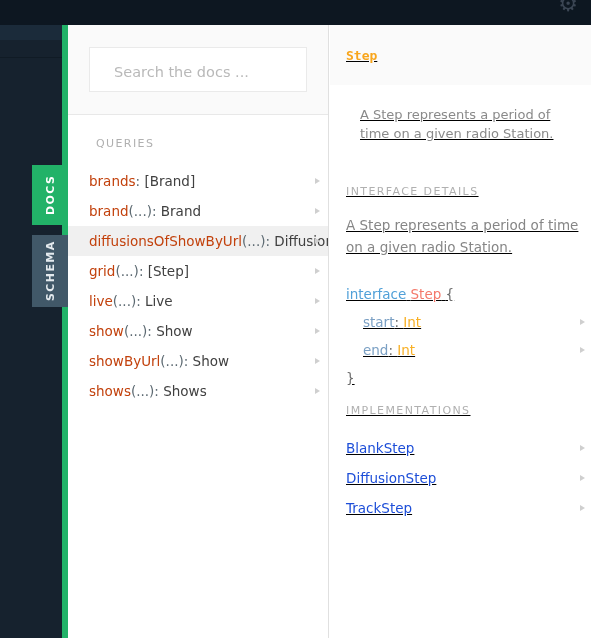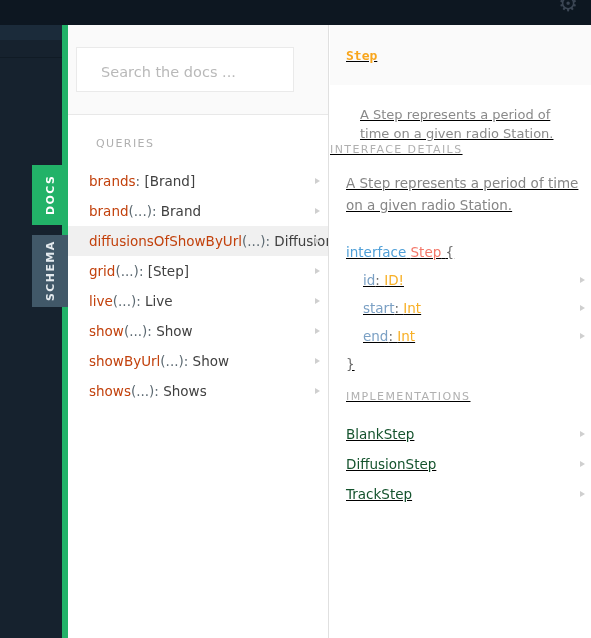--- a/index.html
+++ b/index.html
@@ -68,21 +68,21 @@
     border-right: 1px solid #e0e0e0;
     overflow: hidden;
   }
   .search-area {
     position: relative;
     height: 90px;
     background: #fafafa;
     border-bottom: 1px solid #e8e8e8;
   }
   .search-input {
-    position: absolute; left: 8px; top: 22px;
+    position: absolute; left: 21px; top: 22px;
     width: 218px; height: 45px;
     background: #ffffff;
     border: 1px solid #eaeaea;
     font-family: "DejaVu Sans", "Liberation Sans", sans-serif;
     font-size: 14.5px;
     color: #b3b3b3;
     padding: 4px 14px 0 24px;
     outline: none;
   }
   .search-input::placeholder { color: #b9b9b9; }
@@ -145,21 +145,21 @@
     color: #f8a51b;
     cursor: pointer;
   }
   .detail-body { padding: 0 0 0 0; }
 
   .desc-top {
     margin: 20px 10px 0 30px;
     font-size: 13px; line-height: 19px;
     color: #8a8a8a;
   }
-  .idetails-label { padding-left: 0; }
+  .idetails-label { margin-top: 42px; padding-left: 16px; }
   .desc-interface {
     margin: 16px 8px 0 16px;
     font-size: 13.5px; line-height: 22px;
     color: #868686;
   }
 
   .code-block {
     margin-top: 22px;
     padding-left: 16px;
     font-family: "DejaVu Sans", "Liberation Sans", sans-serif;
@@ -173,21 +173,21 @@
   .fld-name     { color: #7ba0c4; }
   .fld-colon    { color: #6b6b6b; }
   .fld-type     { color: #f8b026; }
 
   .impl-label { margin-top: 12px; padding-left: 16px; }
   .impl-list { margin-top: 16px; padding-left: 16px; }
   .impl-row {
     position: relative;
     padding: 7px 36px 7px 0;
     font-size: 13.5px;
-    color: #14532d;
+    color: #1d4ed8;
     cursor: pointer;
     white-space: nowrap;
   }
   .caret-r { right: 6px; }
 </style>
 </head>
 <body>
 
 <div id="app">
 
@@ -278,24 +278,20 @@
       <div class="desc-interface">A Step represents a period of time on a given radio Station.</div>
 
       <div class="code-block">
 
         <div class="code-line">
           <span class="kw-interface">interface</span>
           <span class="kw-typename">Step</span>
           <span class="kw-brace">{</span>
         </div>
 
-        <div class="code-line field">
-          <span class="fld-name">id</span><span class="fld-colon">: </span><span class="fld-type">ID!</span>
-          <span class="caret caret-r"></span>
-        </div>
 
         <div class="code-line field">
           <span class="fld-name">start</span><span class="fld-colon">: </span><span class="fld-type">Int</span>
           <span class="caret caret-r"></span>
         </div>
 
         <div class="code-line field">
           <span class="fld-name">end</span><span class="fld-colon">: </span><span class="fld-type">Int</span>
           <span class="caret caret-r"></span>
         </div>

